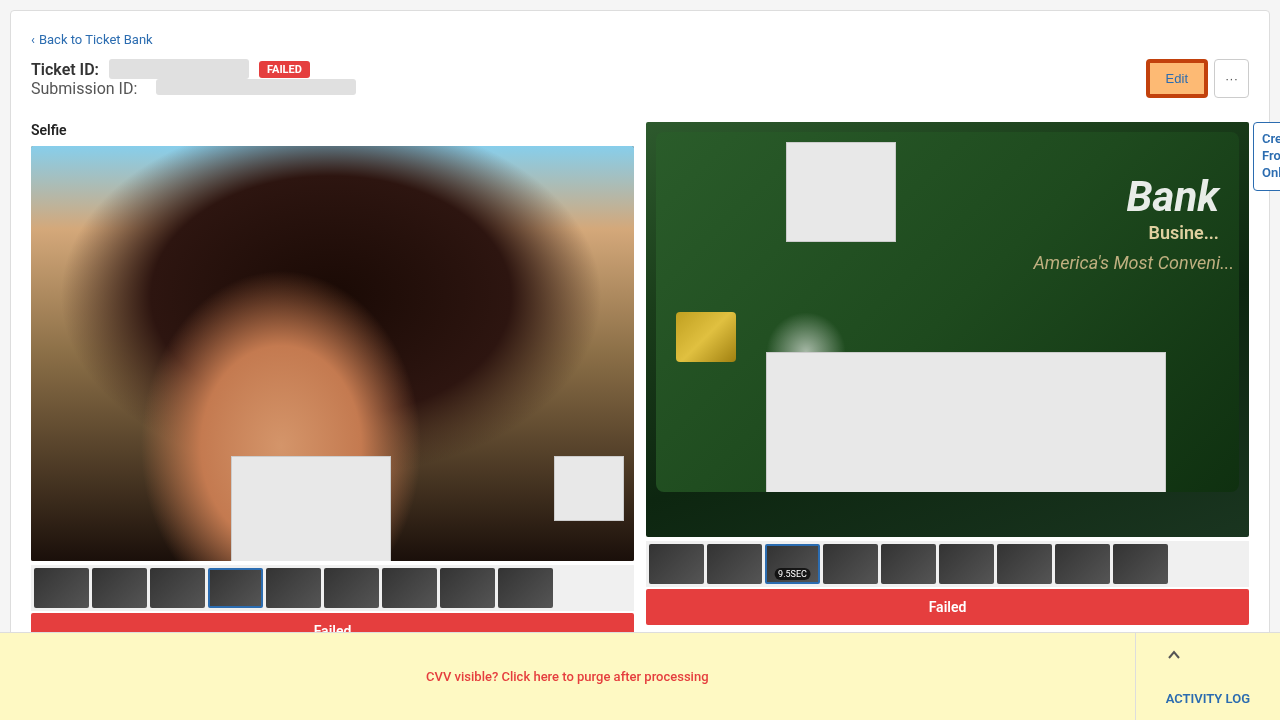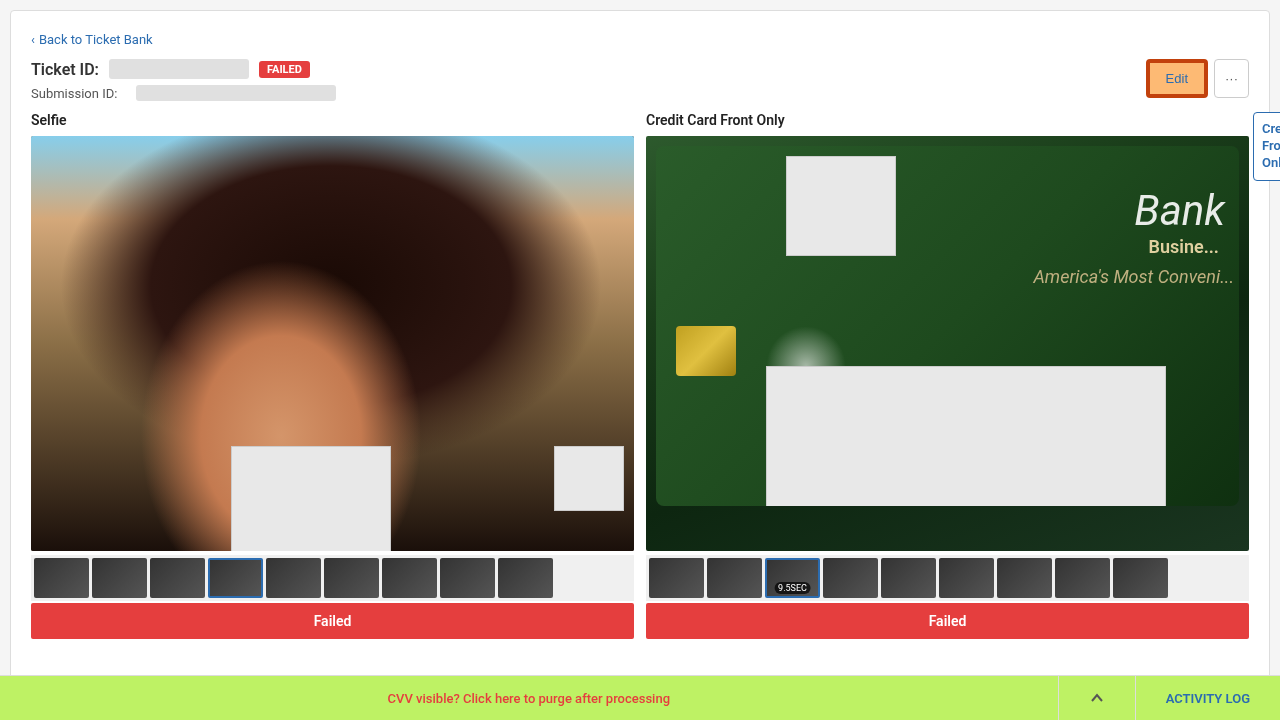--- a/index.html
+++ b/index.html
@@ -30,21 +30,21 @@
     .header-row {
       display: flex;
       justify-content: space-between;
       align-items: flex-start;
     }
     .ticket-info {}
     .ticket-id-row {
       display: flex;
       align-items: center;
       gap: 10px;
-      margin-bottom: 6px;
+      margin-bottom: 0;
     }
     .ticket-id-label {
       font-size: 16px;
       font-weight: 600;
     }
     .ticket-id-value {
       background: #e0e0e0;
       border-radius: 3px;
       width: 140px;
       height: 20px;
@@ -53,23 +53,23 @@
     .status-badge {
       background: #e53e3e;
       color: #fff;
       font-size: 11px;
       font-weight: 700;
       padding: 2px 8px;
       border-radius: 3px;
     }
     .submission-row {
       display: flex;
-      align-items: center;
+      align-items: flex-start;
       gap: 19px;
-      font-size: 13px;
+      font-size: 16px;
       color: #555;
     }
     .submission-id-value {
       background: #e0e0e0;
       border-radius: 3px;
       width: 200px;
       height: 16px;
       display: inline-block;
     }
     .header-actions {
@@ -90,21 +90,21 @@
       color: #555;
       background: #fff;
       padding: 5px 10px;
       border-radius: 4px;
       cursor: pointer;
       font-size: 13px;
     }
     .content-area {
       display: flex;
       gap: 12px;
-      margin-top: 11px;
+      margin-top: 24px;
     }
     .section {
       flex: 1;
     }
     .section-title {
       font-size: 14px;
       font-weight: 600;
       margin-bottom: 8px;
       color: #222;
     }
@@ -152,23 +152,23 @@
       position: absolute;
       top: 10px; left: 10px; right: 10px;
       height: 360px;
       background: linear-gradient(135deg, #2a5c2a 0%, #1e4a1e 50%, #0f3010 100%);
       border-radius: 8px;
       overflow: hidden;
     }
     .cc-bank-text {
       position: absolute;
       top: 40px;
-      right: 14px;
+      right: 20px;
       font-size: 42px;
-      font-weight: 400;
+      font-weight: 700;
       color: #fff;
       font-style: italic;
       opacity: 0.9;
     }
     .cc-sub-text {
       position: absolute;
       top: 90px;
       right: 20px;
       font-size: 18px;
       color: #e0d0a0;
@@ -261,36 +261,37 @@
       line-height: 1.3;
       background: #fff;
     }
 
     
     .bottom-bar {
       position: fixed;
       bottom: 0;
       right: 0;
       width: 100%;
-      background: #bef264;
+      background: #fef9c3;
       border-top: 1px solid #ddd;
       display: flex;
       justify-content: center;
       align-items: center;
     }
     .cvv-warning {
       flex: 1;
       padding: 12px 20px;
       color: #e53e3e;
       font-size: 13px;
       font-weight: 500;
       text-align: center;
     }
     .bottom-tabs {
       display: flex;
+      flex-direction: column;
     }
     .bottom-tab {
       padding: 14px 30px;
       font-size: 13px;
       font-weight: 600;
       color: #555;
       cursor: pointer;
       border-left: 1px solid #ddd;
       display: flex;
       align-items: center;
@@ -357,21 +358,20 @@
           <div class="thumb thumb-dark"></div>
           <div class="thumb thumb-dark"></div>
           <div class="thumb thumb-dark"></div>
           <div class="thumb thumb-dark"></div>
         </div>
         <div class="failed-bar">Failed</div>
       </div>
     </div>
 
     <div class="section" style="position:relative;">
-      <div class="section-title">Credit Card Front Only</div>
       <div class="image-wrapper">
         <div class="main-image-container">
           <div class="cc-bg">
             <div class="cc-card-visual">
               <div class="cc-bank-text">Bank</div>
               <div class="cc-sub-text">Busine...</div>
               <div class="cc-tagline">America's Most Conveni...</div>
               <div class="cc-chip"></div>
               <div class="cc-shine"></div>
               <div class="redaction-box cc-redact-1"></div>

